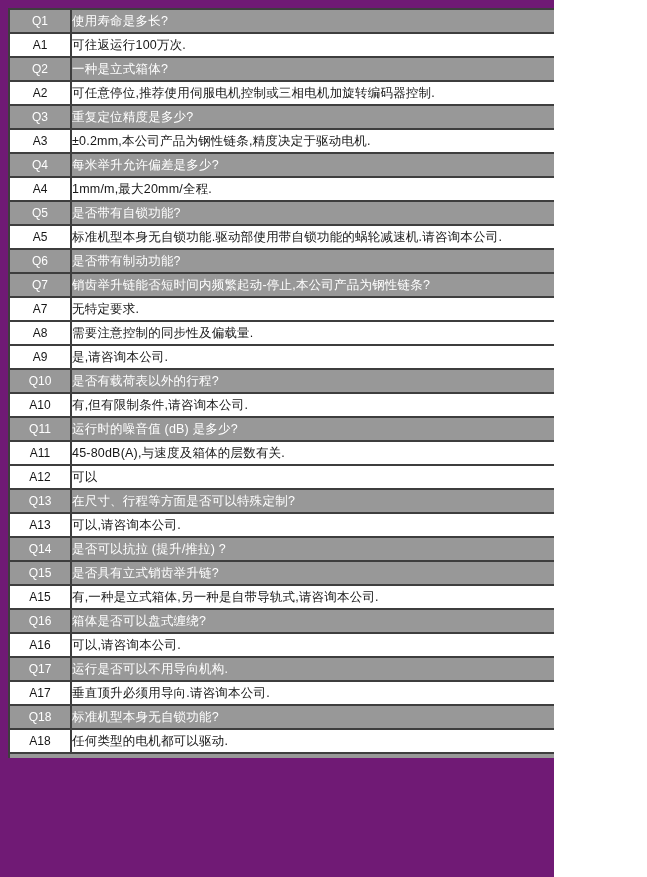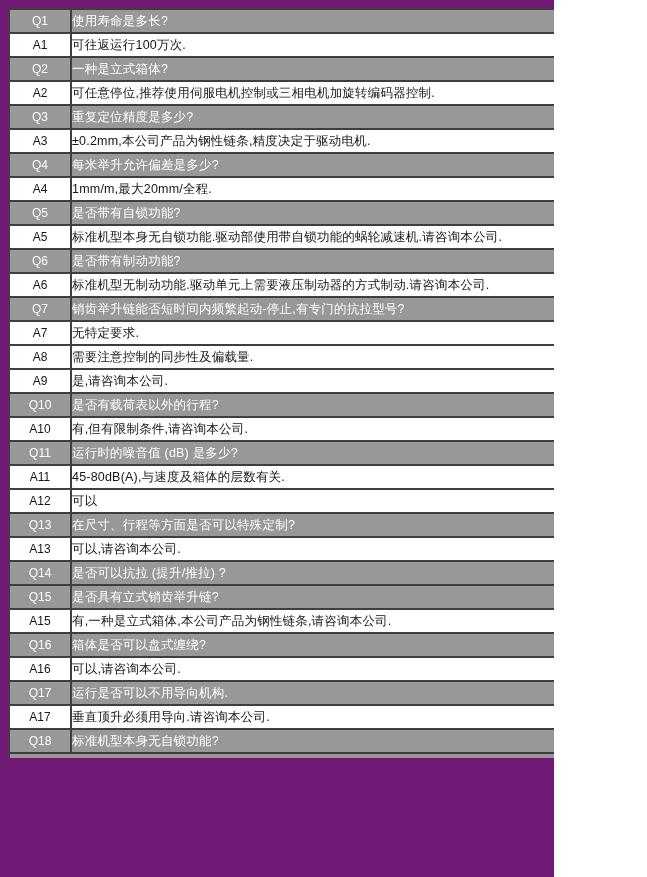--- a/index.html
+++ b/index.html
@@ -108,27 +108,23 @@
             <td class="text-cell">是否带有自锁功能?</td>
           </tr>
           <tr class="a-row">
             <td class="label-cell">A5</td>
             <td class="text-cell">标准机型本身无自锁功能.驱动部使用带自锁功能的蜗轮减速机.请咨询本公司.</td>
           </tr>
           <tr class="q-row">
             <td class="label-cell">Q6</td>
             <td class="text-cell">是否带有制动功能?</td>
           </tr>
-          <tr class="a-row">
-            <td class="label-cell">A6</td>
-            <td class="text-cell">标准机型无制动功能.驱动单元上需要液压制动器的方式制动.请咨询本公司.</td>
-          </tr>
           <tr class="q-row">
             <td class="label-cell">Q7</td>
-            <td class="text-cell">销齿举升链能否短时间内频繁起动-停止,有专门的抗拉型号?</td>
+            <td class="text-cell">销齿举升链能否短时间内频繁起动-停止,本公司产品为钢性链条?</td>
           </tr>
           <tr class="a-row">
             <td class="label-cell">A7</td>
             <td class="text-cell">无特定要求.</td>
           </tr>
           <tr class="a-row">
             <td class="label-cell">A8</td>
             <td class="text-cell">需要注意控制的同步性及偏载量.</td>
           </tr>
           <tr class="a-row">
@@ -166,39 +162,43 @@
           <tr class="q-row">
             <td class="label-cell">Q14</td>
             <td class="text-cell">是否可以抗拉 (提升/推拉) ?</td>
           </tr>
           <tr class="q-row">
             <td class="label-cell">Q15</td>
             <td class="text-cell">是否具有立式销齿举升链?</td>
           </tr>
           <tr class="a-row">
             <td class="label-cell">A15</td>
-            <td class="text-cell">有,一种是立式箱体,本公司产品为钢性链条,请咨询本公司.</td>
+            <td class="text-cell">有,一种是立式箱体,另一种是自带导轨式,请咨询本公司.</td>
           </tr>
           <tr class="q-row">
             <td class="label-cell">Q16</td>
             <td class="text-cell">箱体是否可以盘式缠绕?</td>
           </tr>
           <tr class="a-row">
             <td class="label-cell">A16</td>
             <td class="text-cell">可以,请咨询本公司.</td>
           </tr>
           <tr class="q-row">
             <td class="label-cell">Q17</td>
             <td class="text-cell">运行是否可以不用导向机构.</td>
           </tr>
           <tr class="a-row">
             <td class="label-cell">A17</td>
             <td class="text-cell">垂直顶升必须用导向.请咨询本公司.</td>
           </tr>
           <tr class="q-row">
             <td class="label-cell">Q18</td>
             <td class="text-cell">标准机型本身无自锁功能?</td>
+          </tr>
+          <tr class="a-row">
+            <td class="label-cell">A18</td>
+            <td class="text-cell">任何类型的电机都可以驱动.</td>
           </tr>
         </tbody>
     </table>
   </div>
   <div class="bottom-strip"></div>
 </div>
 
 </body></html>

